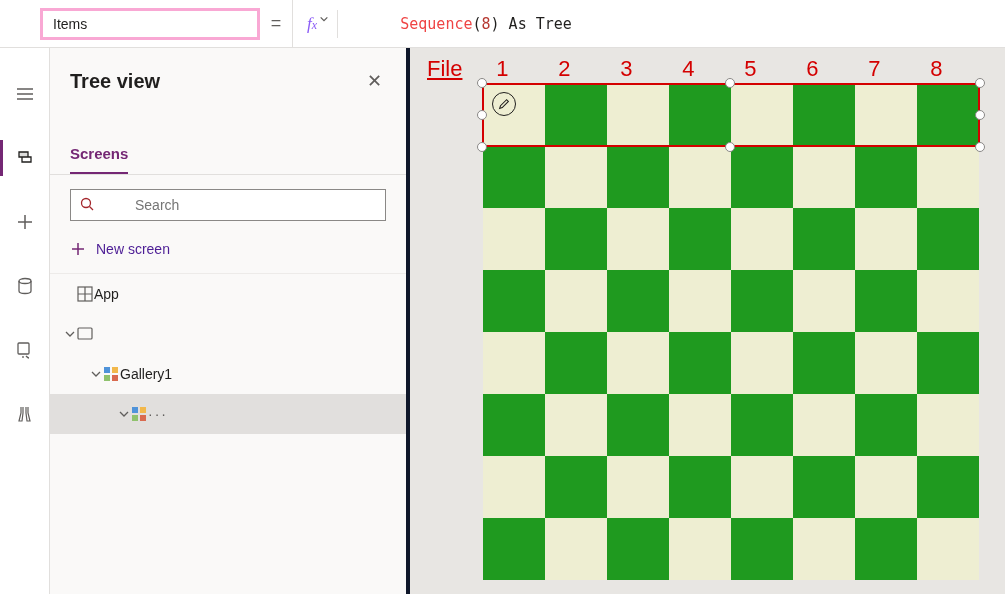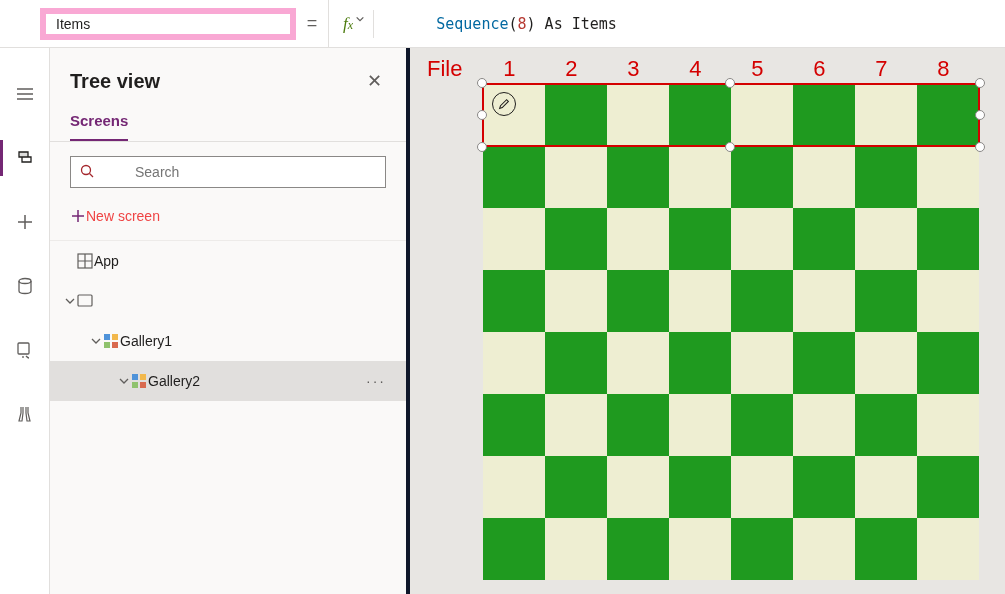--- a/index.html
+++ b/index.html
@@ -14,23 +14,23 @@
     }
     .topbar {
       display: flex;
       align-items: center;
       height: 48px;
       background: #fff;
       border-bottom: 1px solid #e1dfdd;
       padding-left: 40px;
     }
     .property-select {
-      width: 256px;
+      width: 220px;
       height: 32px;
-      border: 6px solid #f9a8d4;
+      border: 3px solid #f9a8d4;
       background: #fff;
       display: flex;
       align-items: center;
       justify-content: space-between;
       padding: 0 10px;
       cursor: pointer;
     }
     .equals {
       width: 32px;
       text-align: center;
@@ -43,31 +43,31 @@
       height: 48px;
       border-left: 1px solid #e1dfdd;
       padding-left: 14px;
       flex: 1;
       gap: 8px;
     }
     .fx-label {
       font-style: italic;
       font-family: "Segoe UI", serif;
       font-size: 17px;
-      color: #4d7c0f;
+      color: #8b5cf6;
       display: flex;
       align-items: flex-start;
       gap: 2px;
     }
     .formula {
       font-family: Consolas, monospace;
       font-size: 15px;
       white-space: pre;
     }
-    .formula .fn { color: #0369a1; }
+    .formula .fn { color: #ef4444; }
     .formula .num { color: #b63831; }
     .formula .plain { color: #201f1e; }
 
     .main {
       display: flex;
       height: calc(100% - 48px);
     }
 
     .rail {
       width: 50px;
@@ -122,20 +122,21 @@
       display: flex;
       gap: 24px;
       padding: 10px 20px 0 20px;
       border-bottom: 1px solid #e1dfdd;
     }
     .tab {
       padding-bottom: 10px;
       cursor: pointer;
       color: #605e5c;
       font-size: 15px;
+      margin-top: 33px;
     }
     .tab.active {
       color: #742774;
       border-bottom: 2px solid #742774;
       font-weight: 600;
     }
     .search-wrap {
       padding: 14px 20px 10px 20px;
     }
     .search {
@@ -155,21 +156,22 @@
       background: transparent;
       margin-left: 32px;
     }
     .tree-actions {
       padding: 4px 20px 10px 20px;
       border-bottom: 1px solid #edebe9;
     }
     .new-screen {
       display: flex;
       align-items: flex-start;
-      color: #ef4444;
+      gap: 10px;
+      color: #4c1d95;
       cursor: pointer;
       padding: 6px 0;
     }
     .tree-list {
       flex: 1;
       overflow: auto;
     }
     .tree-row {
       display: flex;
       align-items: center;
@@ -201,21 +203,22 @@
     .col-headers {
       position: absolute;
       left: 17px;
       top: 8px;
       display: flex;
       align-items: baseline;
       color: #d40000;
       font-size: 22px;
     }
     .col-headers .file-label {
-      margin-right: 16px;
+      text-decoration: underline;
+      margin-right: 9px;
     }
     .col-headers .num {
       width: 62px;
       text-align: center;
     }
     .board-wrap {
       position: absolute;
       left: 73px;
       top: 36px;
     }
@@ -268,21 +271,21 @@
   <div class="equals">=</div>
   <div class="fx-box">
     <span class="fx-label">
       <span style="font-style:italic;">f<span style="font-size:12px;">x</span></span>
       <svg viewBox="0 0 12 12" width="10" height="10">
           <path d="M2 4l4 4 4-4" fill="none" stroke="#605e5c" stroke-width="1.5"></path>
         </svg>
     </span>
     <span style="border-left:1px solid #e1dfdd; height:28px;"></span>
     <span class="formula">
-      <span class="fn">Sequence</span><span class="plain">(</span><span class="num">8</span><span class="plain">)</span><span class="plain"> As Items</span>
+      <span class="fn">Sequence</span><span class="plain">(</span><span class="num">8</span><span class="plain">)</span><span class="plain"> As Tree</span>
     </span>
   </div>
 </div>
 
 <div class="main">
   <div class="rail">
     <div class="rail-item">
       <svg viewBox="0 0 20 20">
           <path d="M2 5h16M2 10h16M2 15h16" stroke="#605e5c" stroke-width="1.5"></path>
         </svg>
@@ -391,21 +394,20 @@
             </svg>
         </span>
         <span class="row-icon">
           <svg viewBox="0 0 18 18">
               <rect x="2" y="2" width="6" height="6" fill="#4f93d9"></rect>
               <rect x="10" y="2" width="6" height="6" fill="#f2b84b"></rect>
               <rect x="2" y="10" width="6" height="6" fill="#8fc26d"></rect>
               <rect x="10" y="10" width="6" height="6" fill="#d96a4f"></rect>
             </svg>
         </span>
-        <span class="row-label">Gallery2</span>
         <span class="row-more">···</span>
       </div>
     </div>
   </div>
 
   <div class="canvas">
     <div class="col-headers">
       <span class="file-label">File</span>
       <span class="num">1</span>
       <span class="num">2</span>

